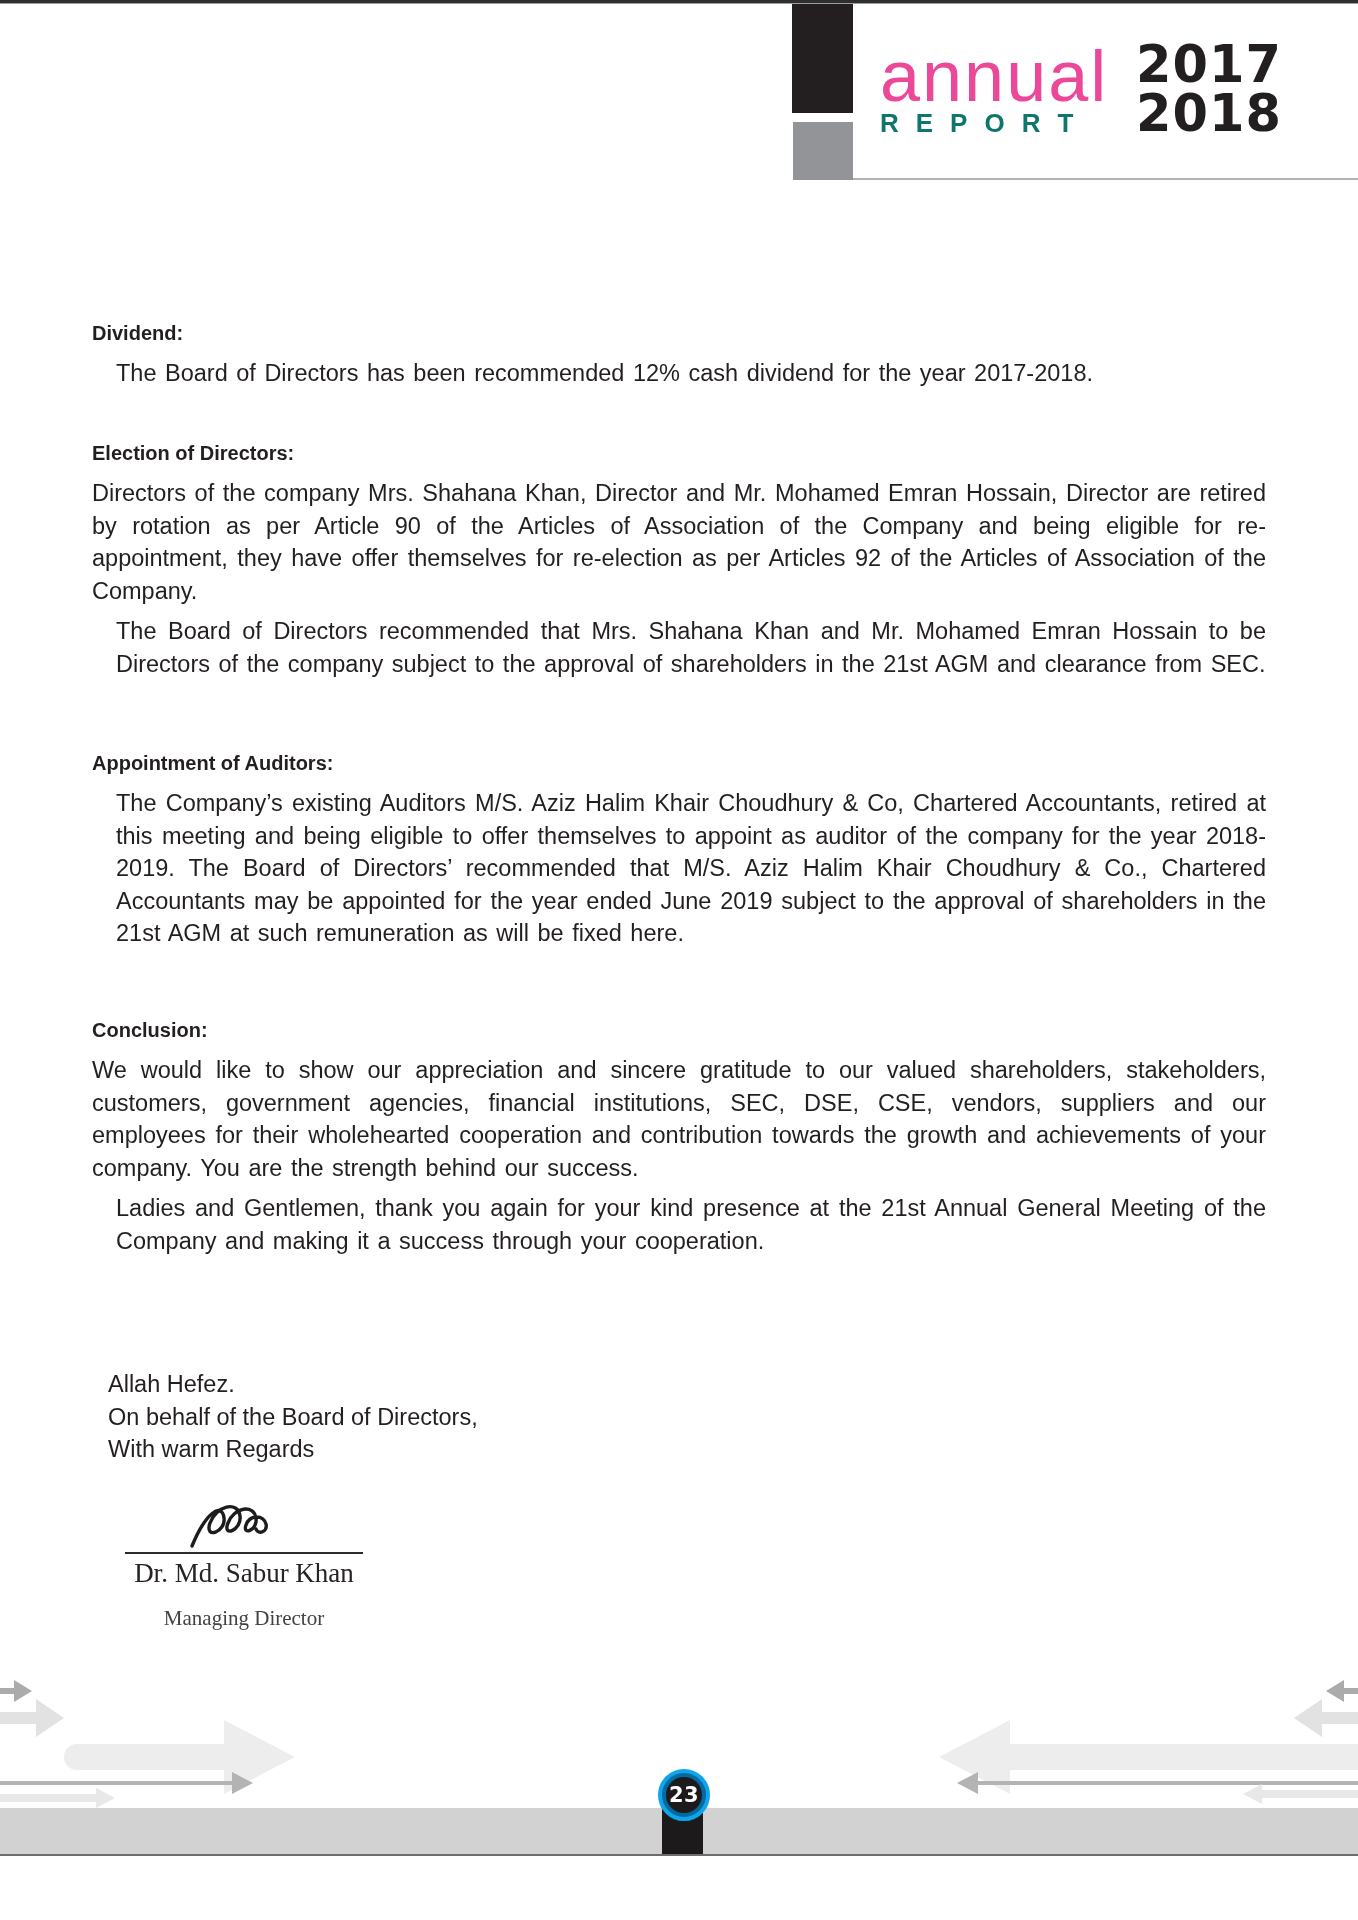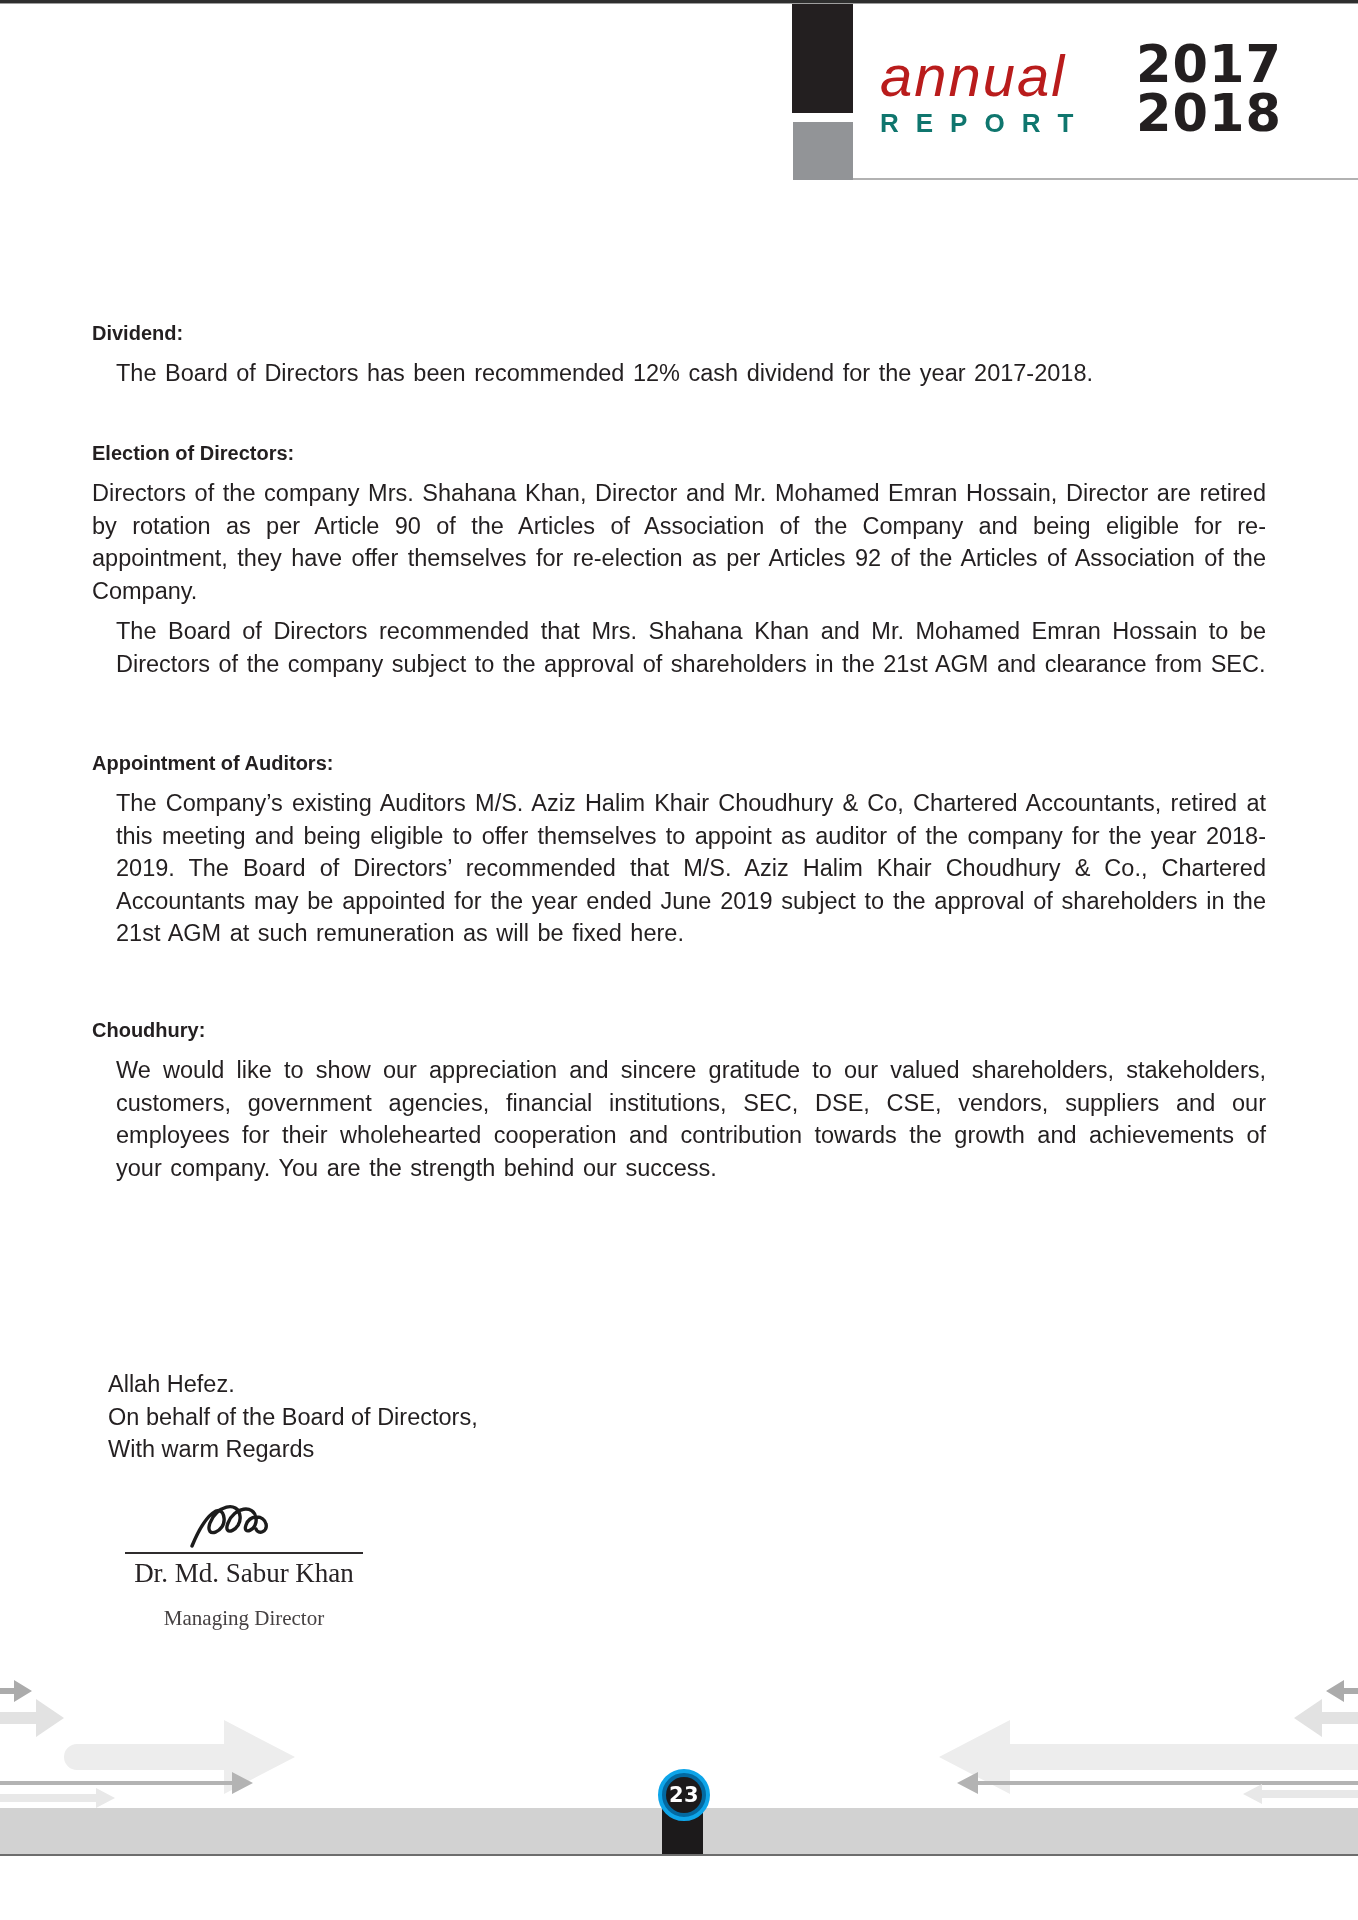--- a/index.html
+++ b/index.html
@@ -7,21 +7,21 @@
         font-family:"Liberation Sans",sans-serif;color:#231f20;}
 
   
   .top-rule{position:absolute;left:0;top:0;width:1358px;height:3px;background:#2e2e2e;border-bottom:1px solid #9e9e9e;}
 
   
   .logo-black{position:absolute;left:792px;top:4px;width:61px;height:109px;background:#231f20;}
   .logo-gray{position:absolute;left:793px;top:122px;width:60px;height:58px;background:#929497;}
   .header-rule{position:absolute;left:853px;top:178px;width:505px;height:2px;background:#b2b2b2;}
   .wordmark{position:absolute;left:880px;top:44px;width:240px;}
-  .wordmark .annual{font-size:58px;font-weight:400;letter-spacing:2px;color:#b91c1c;line-height:64px;font-style:italic;}
+  .wordmark .annual{font-size:72px;font-weight:400;letter-spacing:2px;color:#ec4899;line-height:64px;}
   .wordmark .report{font-size:26px;font-weight:700;letter-spacing:17px;color:#0f766e;line-height:28px;margin-top:1px;}
   .years{position:absolute;left:1136px;top:40px;font-family:"DejaVu Sans",sans-serif;font-weight:700;
          font-size:51px;line-height:49px;letter-spacing:1px;color:#231f20;}
 
   
   .sec{position:absolute;left:92px;width:1174px;}
   .sec h2{margin:0 0 9px 0;font-size:20px;line-height:30px;font-weight:700;color:#231f20;}
   .sec p{margin:0 0 8px 0;font-size:23.5px;line-height:32.5px;text-align:justify;word-spacing:2px;color:#231f20;}
   .sec p:last-child{margin-bottom:0;margin-left:24px;}
 
@@ -73,22 +73,23 @@
     <p>Directors of the company Mrs. Shahana Khan, Director and Mr. Mohamed Emran Hossain, Director are retired by rotation as per Article 90 of the Articles of Association of the Company and being eligible for re-appointment, they have offer themselves for re-election as per Articles 92 of the Articles of Association of the Company.</p>
     <p>The Board of Directors recommended that Mrs. Shahana Khan and Mr. Mohamed Emran Hossain to be Directors of the company subject to the approval of shareholders in the 21st AGM and clearance from SEC.</p>
   </div>
 
   <div class="sec" style="top:748px">
     <h2>Appointment of Auditors:</h2>
     <p>The Company’s existing Auditors M/S. Aziz Halim Khair Choudhury &amp; Co, Chartered Accountants, retired at this meeting and being eligible to offer themselves to appoint as auditor of the company for the year 2018-2019. The Board of Directors’ recommended that M/S. Aziz Halim Khair Choudhury &amp; Co., Chartered Accountants may be appointed for the year ended June 2019 subject to the approval of shareholders in the 21st AGM at such remuneration as will be fixed here.</p>
   </div>
 
   <div class="sec" style="top:1015px">
-    <h2>Choudhury:</h2>
+    <h2>Conclusion:</h2>
     <p>We would like to show our appreciation and sincere gratitude to our valued shareholders, stakeholders, customers, government agencies, financial institutions, SEC, DSE, CSE, vendors, suppliers and our employees for their wholehearted cooperation and contribution towards the growth and achievements of your company. You are the strength behind our success.</p>
+    <p>Ladies and Gentlemen, thank you again for your kind presence at the 21st Annual General Meeting of the Company and making it a success through your cooperation.</p>
   </div>
 
   <div class="closing">
     <div>Allah Hefez.</div>
     <div>On behalf of the Board of Directors,</div>
     <div>With warm Regards</div>
   </div>
 
   <div class="sig">
     <svg class="scribble" width="120" height="56" viewBox="0 0 120 56">

